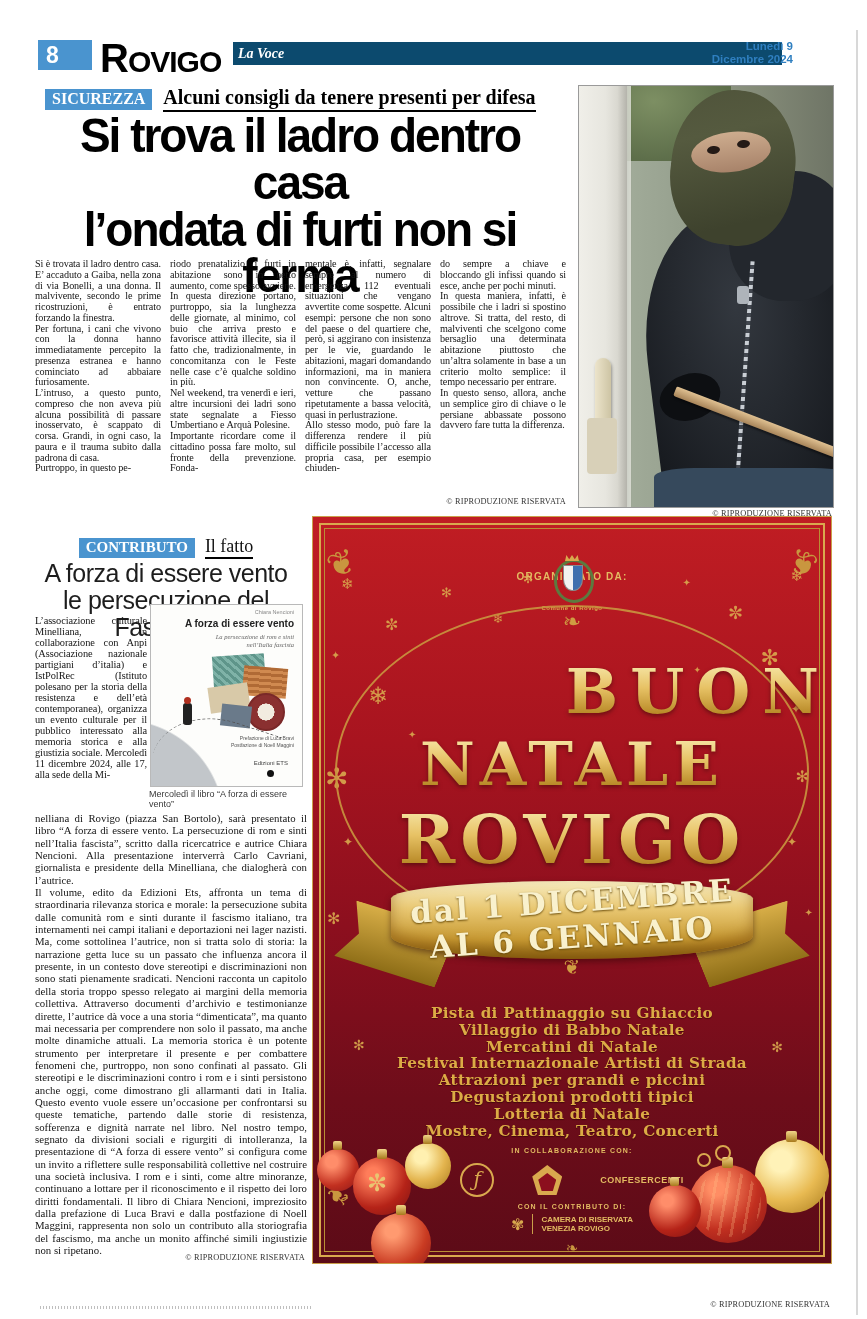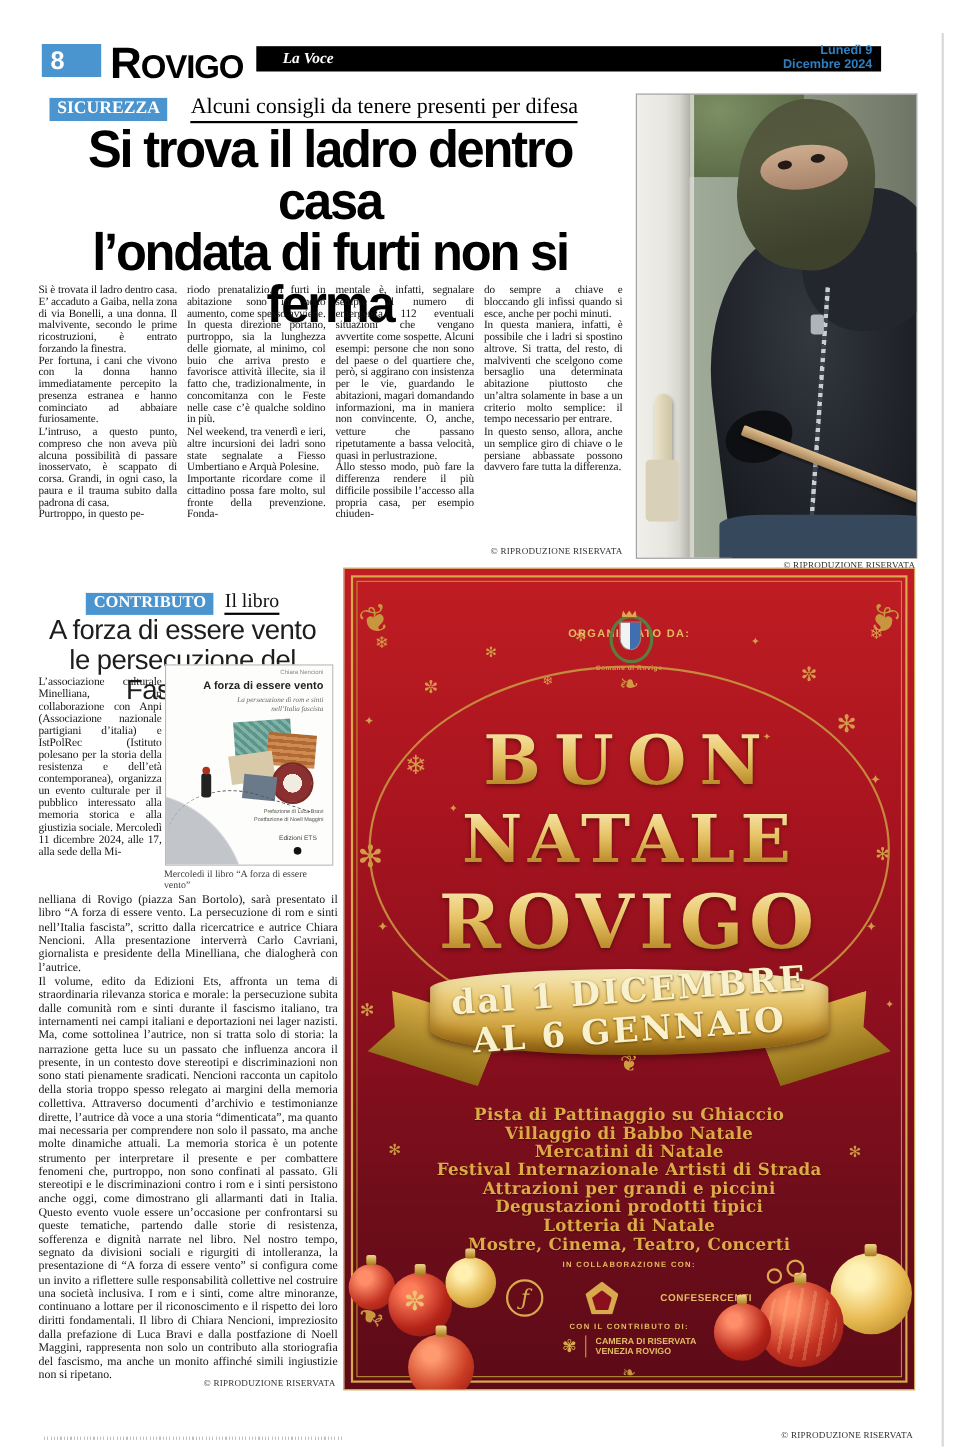--- a/index.html
+++ b/index.html
@@ -6,41 +6,41 @@
   #page{position:relative;width:867px;height:1319px;background:#ffffff;overflow:hidden;
         font-family:"Liberation Serif", serif;color:#111;}
   .abs{position:absolute;}
   .sans{font-family:"Liberation Sans", sans-serif;}
   .serif{font-family:"Liberation Serif", serif;}
 
   
   .pagenum{background:#4a94cf;color:#fff;font-weight:bold;font-size:23px;
            display:flex;align-items:center;padding-left:8px;}
   .rovigo{font-weight:900;letter-spacing:-1px;color:#000;}
-  .lavoce-bar{background:#000000;color:#fff;display:flex;align-items:center;padding-left:24px;}
+  .lavoce-bar{background:#0c4a6e;color:#fff;display:flex;align-items:center;padding-left:5px;}
   .lavoce-bar span{font-style:italic;font-weight:bold;font-size:14px;}
   .dateline{color:#2f7fc0;font-weight:bold;font-size:11.5px;line-height:13px;text-align:right;}
 
   
   .kickbox{background:#4a94cf;color:#fff;font-weight:bold;display:inline-block;
            padding:1px 7px 2px 7px;font-size:16px;}
   .kicktext{font-size:20px;color:#000;border-bottom:2px solid #000;padding-bottom:2px;}
 
   .headline1{font-weight:900;font-size:46px;line-height:45px;letter-spacing:-2px;
              color:#000;text-align:center;transform:scaleY(1.04);}
   .deck{font-style:italic;font-size:20px;color:#000;}
 
   .bodycol{font-size:10.2px;line-height:10.75px;text-align:justify;color:#151515;
            white-space:pre-line;letter-spacing:-0.1px;}
   .body2{font-size:10.8px;line-height:12.35px;text-align:justify;color:#151515;white-space:pre-line;}
   .copy{font-size:8.3px;color:#333;text-align:right;letter-spacing:.2px;}
 
   .headline2{font-size:25px;line-height:27px;color:#1d1d1d;text-align:center;
              font-family:"Liberation Sans",sans-serif;font-weight:400;letter-spacing:-0.5px;}
-  .caption{font-size:9px;color:#3a3a3a;font-family:Liberation Serif, serif;}
+  .caption{font-size:9px;color:#3a3a3a;font-family:Liberation Sans, sans-serif;}
 
   
   .photo{left:578px;top:85px;width:254px;height:421px;border:1px solid #9a9a9a;overflow:hidden;
          background:linear-gradient(90deg,#aab4a2 0%,#97a18f 40%,#848b78 70%,#6f7566 100%);}
   .photo *{position:absolute;}
 
   
   .poster{left:312px;top:516px;width:518px;height:746px;overflow:hidden;border:1px solid #caa04a;
           background:linear-gradient(180deg,#c01d23 0%,#a8141f 30%,#8c0f1e 55%,#6e0d1a 78%,#5c0b17 100%);}
   .p-border{position:absolute;left:6px;right:6px;top:6px;bottom:6px;border:2px solid #d9a94e;pointer-events:none;}
@@ -83,21 +83,21 @@
   <div class="abs lavoce-bar" style="left:233px;top:42px;width:544px;height:23px;">
     <span>La Voce</span>
   </div>
   <div class="abs dateline sans" style="left:660px;top:40px;width:133px;">
     <div>Lunedì 9</div>
     <div>Dicembre 2024</div>
   </div>
 
   <div class="abs" style="left:45px;top:86px;">
     <span class="kickbox serif">SICUREZZA</span>
-    <span class="kicktext serif" style="margin-left:17px;">Alcuni consigli da tenere presenti per difesa</span>
+    <span class="kicktext serif" style="margin-left:7px;font-weight:bold;">Alcuni consigli da tenere presenti per difesa</span>
   </div>
 
   <div class="abs headline1 sans" style="left:30px;top:116px;width:540px;">
     <div>Si trova il ladro dentro casa</div>
     <div>l’ondata di furti non si ferma</div>
   </div>
 
 
   <div class="abs bodycol" style="left:35px;top:259px;width:126px;">Si è trovata il ladro dentro casa. E’ accaduto a Gaiba, nella zona di via Bonelli, a una donna. Il malvivente, secondo le prime ricostruzioni, è entrato forzando la finestra.
 Per fortuna, i cani che vivono con la donna hanno immediatamente percepito la presenza estranea e hanno cominciato ad abbaiare furiosamente.
@@ -128,21 +128,21 @@
     <div style="left:16px;top:272px;width:16px;height:96px;background:linear-gradient(90deg,#ece4cb,#cdc4a4);border-radius:8px;box-shadow:1px 2px 3px rgba(0,0,0,.35);"></div>
     <div style="left:8px;top:332px;width:30px;height:56px;background:#d8d0b8;border-radius:4px;"></div>
     <div style="left:80px;top:288px;width:62px;height:46px;background:#0d0f12;border-radius:50%;transform:rotate(-18deg);"></div>
     <div style="left:96px;top:300px;width:178px;height:10px;background:linear-gradient(180deg,#dfc091,#a8855a);transform:rotate(21deg);transform-origin:left center;border-radius:2px;box-shadow:0 2px 2px rgba(0,0,0,.4);"></div>
     <div style="left:75px;top:382px;width:200px;height:45px;background:#36495c;border-radius:20% 20% 0 0;"></div>
   </div>
   <div class="abs copy" style="left:578px;top:509px;width:254px;">© RIPRODUZIONE RISERVATA</div>
 
   <div class="abs" style="left:25px;top:536px;width:282px;text-align:center;">
     <span class="kickbox serif" style="font-size:15px;">CONTRIBUTO</span>
-    <span class="serif" style="font-size:18px;border-bottom:2px solid #000;padding-bottom:1px;margin-left:6px;">Il libro</span>
+    <span class="serif" style="font-size:18px;border-bottom:2px solid #000;padding-bottom:1px;margin-left:6px;">Il fatto</span>
   </div>
   <div class="abs headline2" style="left:18px;top:560px;width:296px;">
     <div>A forza di essere vento</div>
     <div>le persecuzione del Fascismo</div>
   </div>
 
   <div class="abs bodycol" style="left:35px;top:615px;width:112px;font-size:10.4px;line-height:11px;">L’associazione culturale Minelliana, in collaborazione con Anpi (Associazione nazionale partigiani d’italia) e IstPolRec (Istituto polesano per la storia della resistenza e dell’età contemporanea), organizza un evento culturale per il pubblico interessato alla memoria storica e alla giustizia sociale. Mercoledì 11 dicembre 2024, alle 17, alla sede della Mi-</div>
 
   <div class="abs cover">
     <div class="sans" style="right:8px;top:4px;font-size:5.5px;color:#888;">Chiara Nencioni</div>
@@ -205,21 +205,21 @@
     <div class="abs" style="left:238px;top:36px;width:42px;height:48px;">
       <div style="position:absolute;left:3px;top:6px;width:34px;height:38px;border:3px solid #5d7a3f;border-radius:50%;"></div>
       <div style="position:absolute;left:14px;top:2px;width:14px;height:6px;background:#d9a94e;clip-path:polygon(0 100%,10% 0,30% 70%,50% 0,70% 70%,90% 0,100% 100%);"></div>
       <div style="position:absolute;left:12px;top:12px;width:18px;height:24px;background:linear-gradient(90deg,#f2f2f2 50%,#3f6fae 50%);border:1px solid #8a8a8a;border-radius:0 0 45% 45%;"></div>
     </div>
     <div class="p-label" style="top:88px;font-size:6px;letter-spacing:.5px;color:#d9a94e;">Comune di Rovigo</div>
 
     <div class="abs" style="left:22px;right:22px;top:88px;height:330px;border:2.5px solid #c9963f;border-radius:50%;opacity:.9;"></div>
     <span class="ornament" style="left:0;right:0;top:92px;text-align:center;font-size:22px;color:#cf9c42;">❧</span>
 
-    <div class="abs goldtxt" style="left:0;right:0;top:138px;font-size:62px;letter-spacing:12px;">BUON</div>
+    <div class="abs goldtxt" style="left:0;right:0;top:138px;font-size:62px;letter-spacing:12px;text-align:right;">BUON</div>
     <div class="abs goldtxt" style="left:0;right:0;top:212px;font-size:60px;letter-spacing:5px;">NATALE</div>
     <div class="abs goldtxt" style="left:0;right:0;top:282px;font-size:68px;letter-spacing:5px;">ROVIGO</div>
 
     <div class="abs" style="left:20px;right:20px;top:354px;height:122px;">
       <div class="ribbon-tail" style="left:10px;top:40px;transform:rotate(22deg) skewY(-8deg);clip-path:polygon(0 0,100% 10%,100% 100%,0 90%,14% 48%);"></div>
       <div class="ribbon-tail" style="right:10px;top:40px;transform:rotate(-22deg) skewY(8deg);clip-path:polygon(0 10%,100% 0,86% 48%,100% 90%,0 100%);"></div>
       <div class="ribbon-band"></div>
       <div class="ribbon-text" style="top:12px;font-size:31px;transform:rotate(-4deg);">dal 1 DICEMBRE</div>
       <div class="ribbon-text" style="top:48px;font-size:31px;transform:rotate(-4deg);">AL 6 GENNAIO</div>
     </div>

